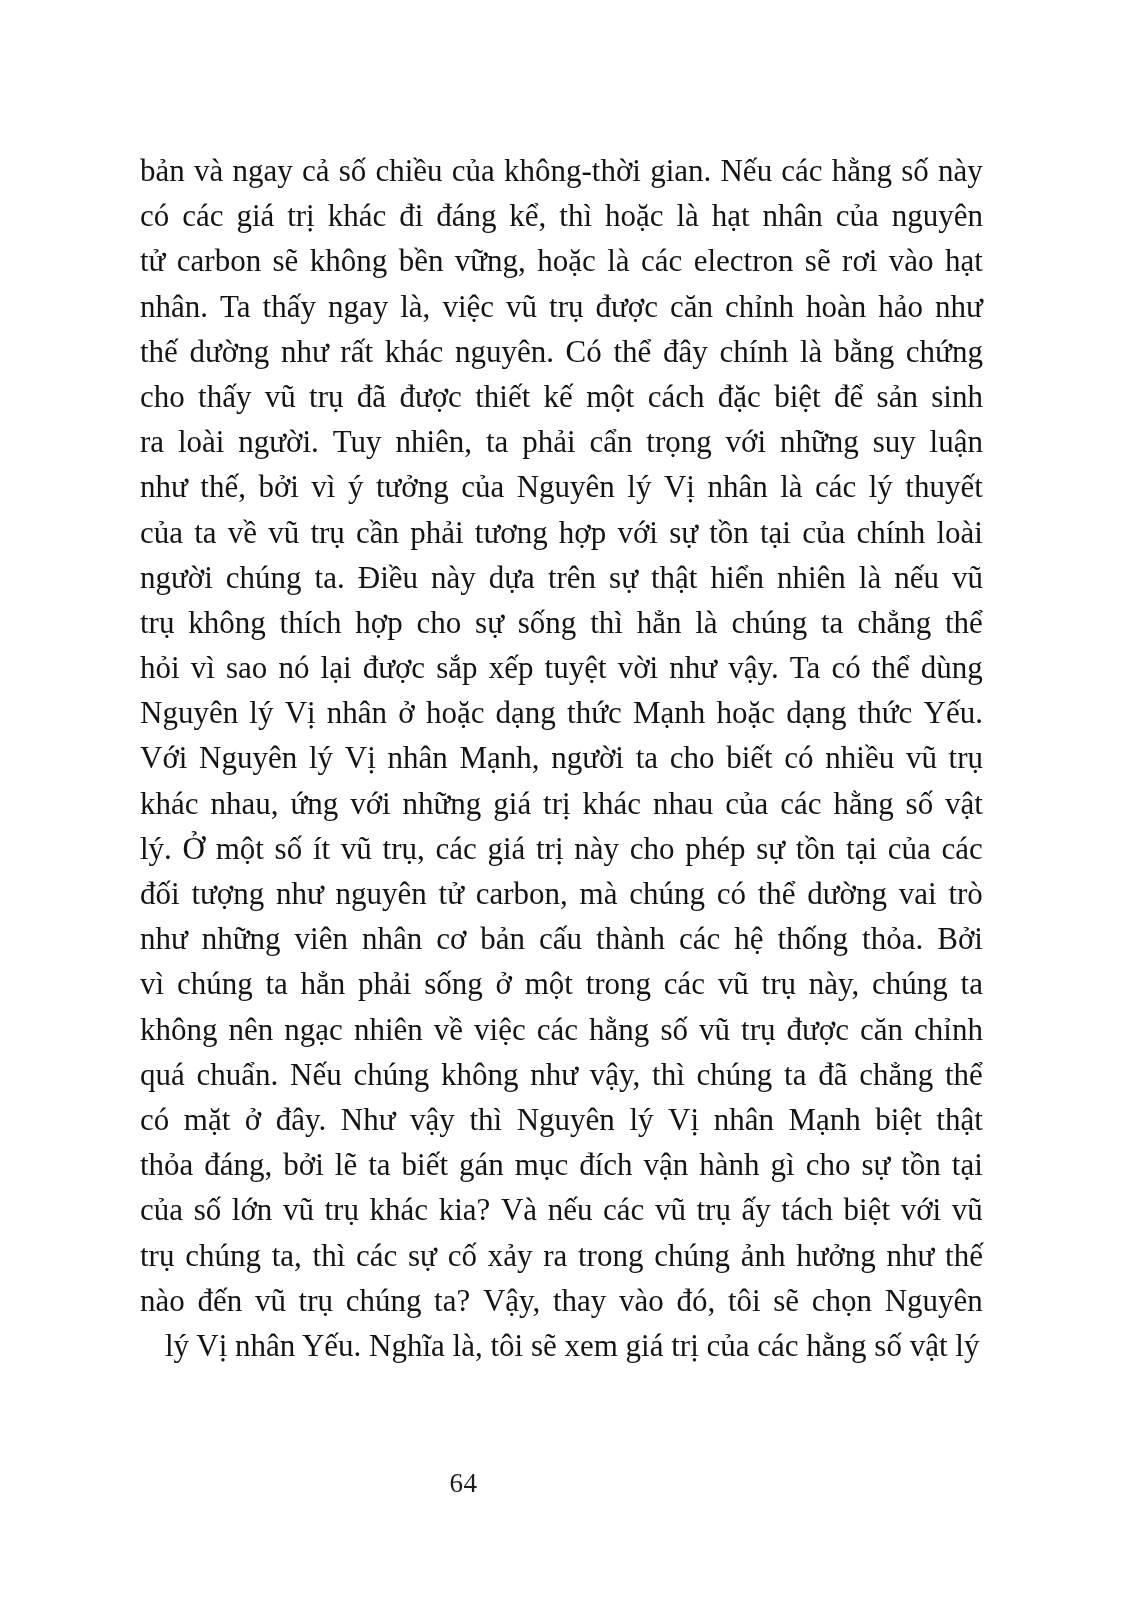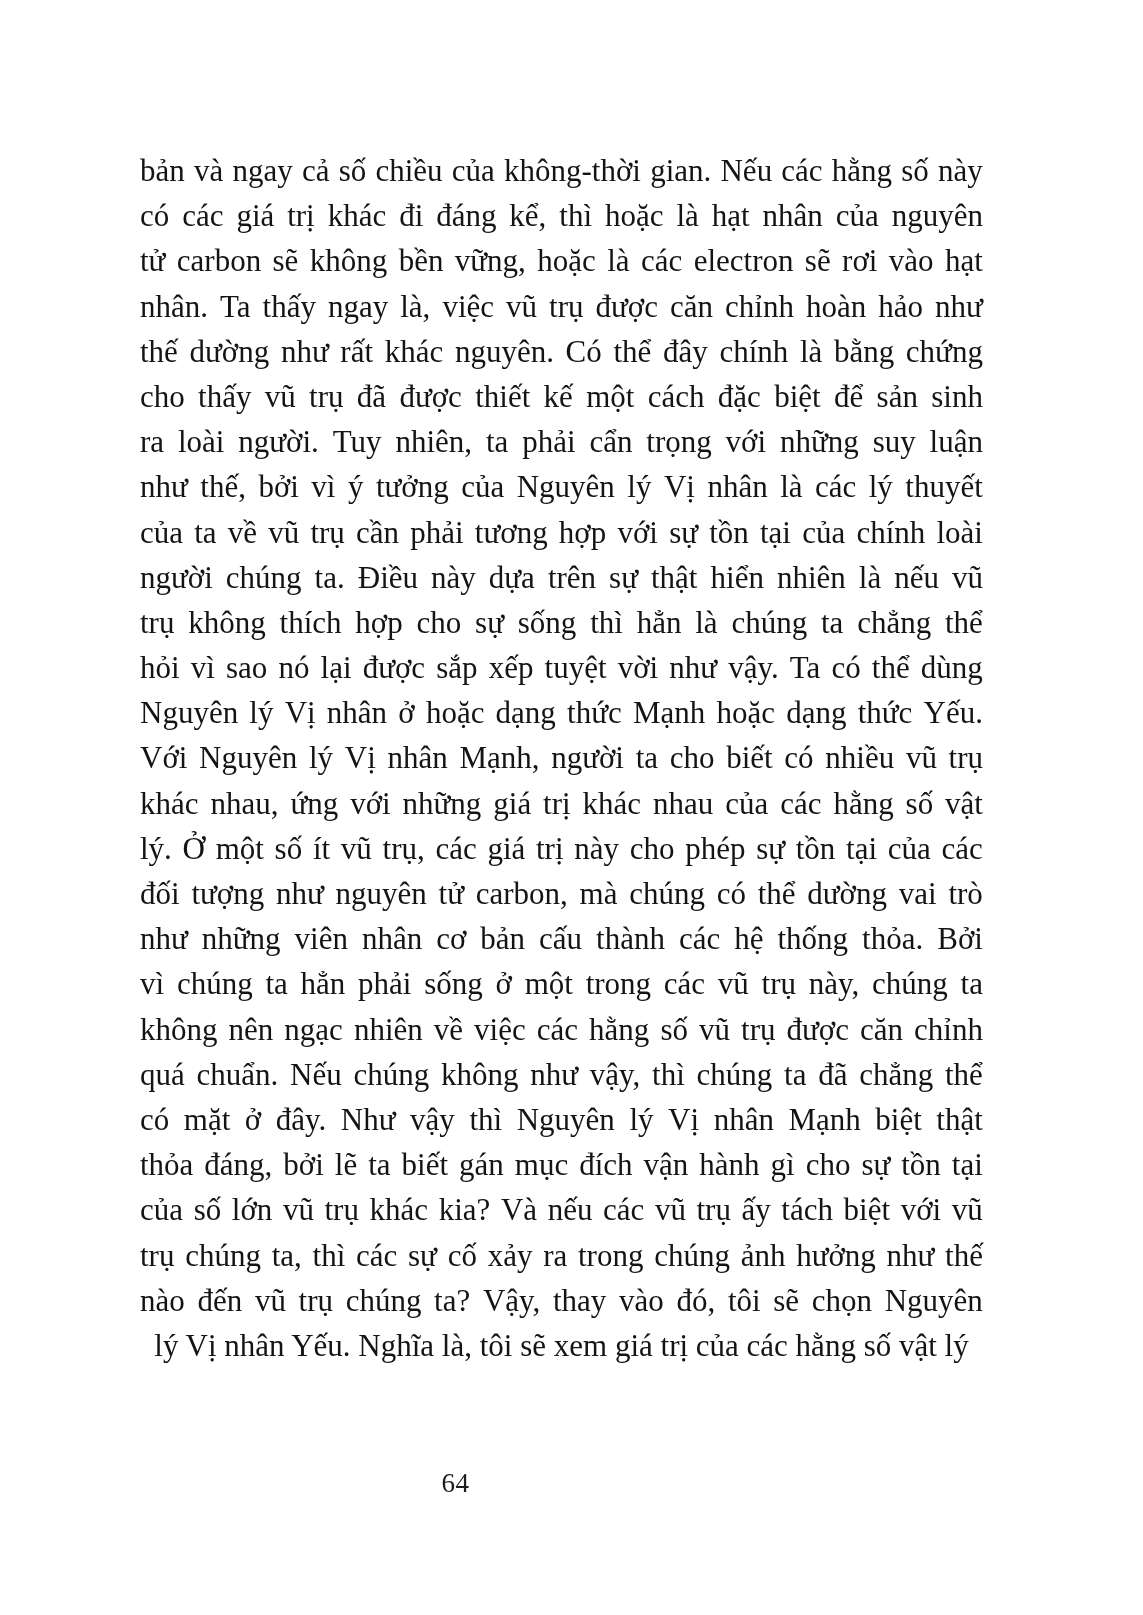--- a/index.html
+++ b/index.html
@@ -50,36 +50,38 @@
     justify-content: space-between;
     font-size: 31px;
     line-height: 45.2px;
     height: 45.2px;
     color: #141414;
     white-space: pre;
     letter-spacing: 0px;
   }
   .line.last {
     display: block;
-    text-align: center;
+    text-align: left;
+    margin-left: 25px;
   }
   .line > span.w {
     display: inline-block;
   }
 
   
   .folio {
     position: absolute;
     top: 1468px;
     left: 0;
     width: 911px;
     text-align: center;
     font-size: 27px;
     color: #1d1d1d;
     letter-spacing: 0.5px;
+    padding-left: 8px;
   }
 </style>
 </head>
 <body>
 
 <div class="page">
 
 
   <div class="textblock">
       <div class="line"><span class="w">bản</span><span class="w">và</span><span class="w">ngay</span><span class="w">cả</span><span class="w">số</span><span class="w">chiều</span><span class="w">của</span><span class="w">không-thời</span><span class="w">gian.</span><span class="w">Nếu</span><span class="w">các</span><span class="w">hằng</span><span class="w">số</span><span class="w">này</span></div>

